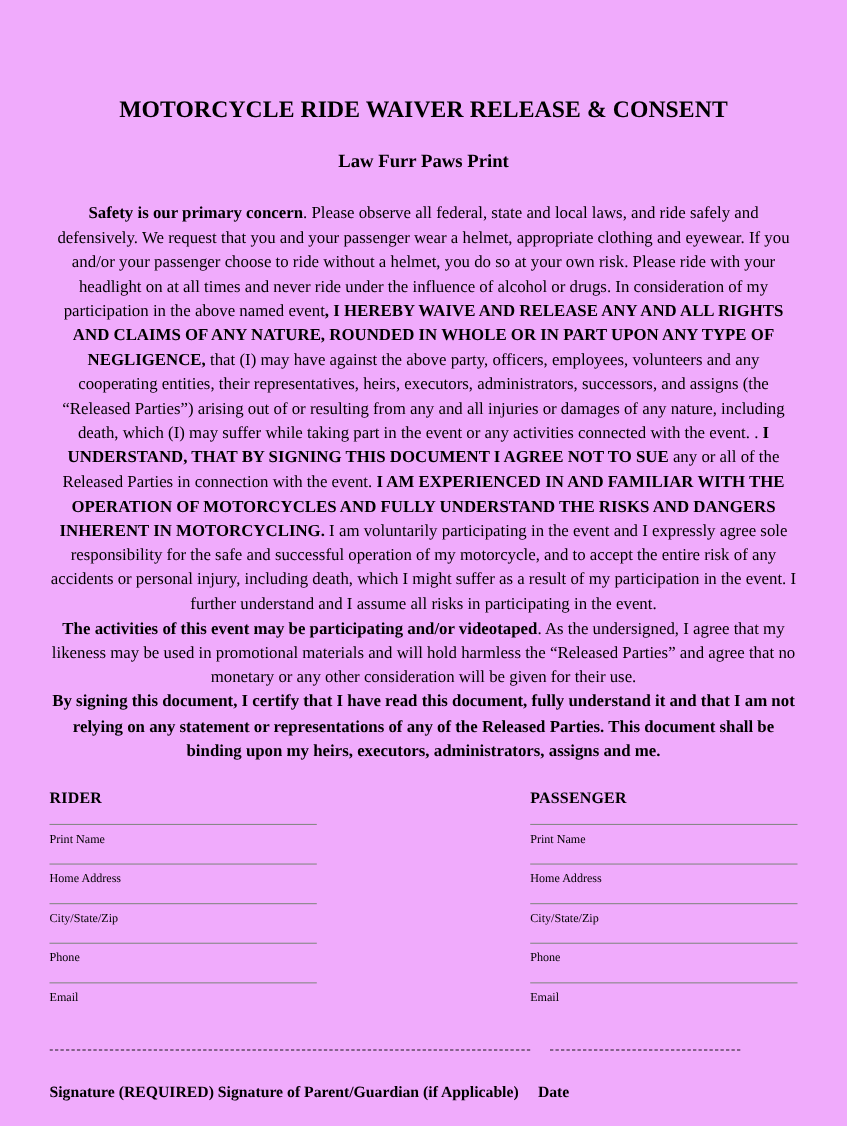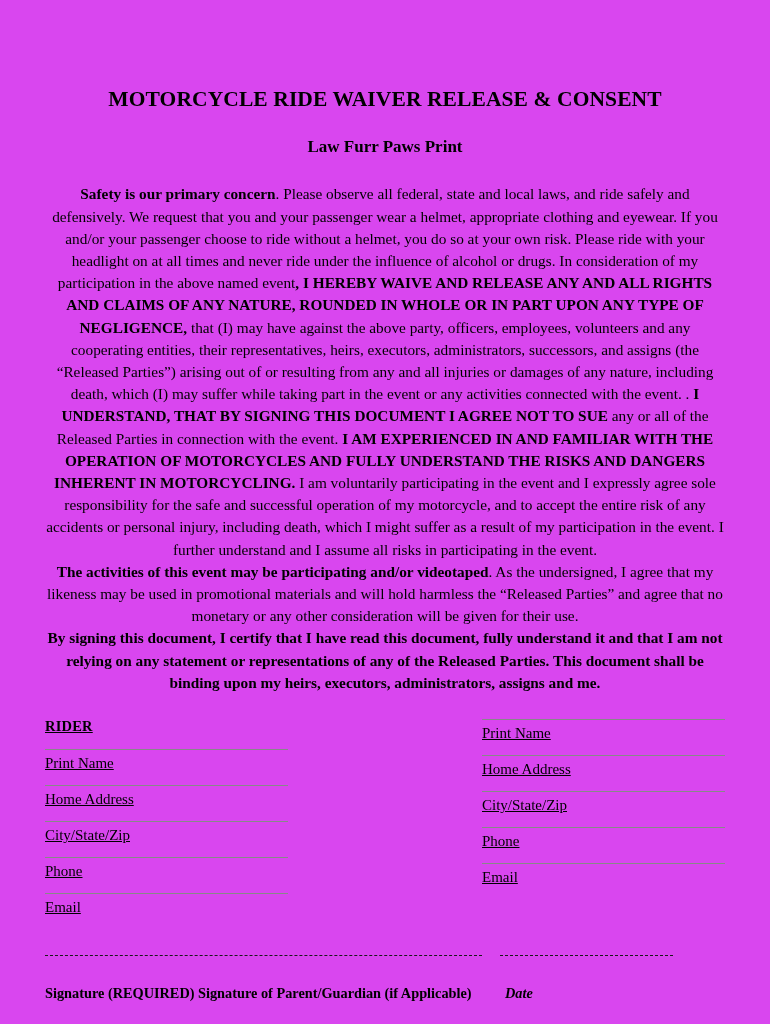--- a/index.html
+++ b/index.html
@@ -14,21 +14,21 @@
     color: #000000;
     -webkit-font-smoothing: antialiased;
   }
 
   .page {
     position: relative;
     width: 770px;
     height: 1024px;
     box-sizing: border-box;
     padding: 0 45px;
-    background: #d946ef;
+    background: #f0abfc;
     overflow: hidden;
   }
 
   .doc-title {
     margin: 0;
     padding-top: 88px;
     font-size: 21.5px;
     font-weight: bold;
     text-align: center;
     letter-spacing: 0.1px;
@@ -56,40 +56,39 @@
     margin: 0;
   }
 
   .b { font-weight: bold; }
 
   
   .fields {
     display: flex;
     justify-content: space-between;
     padding-top: 25px;
-    text-decoration: underline;
   }
   .fields-col {
     width: 243px;
   }
   .col-heading {
     font-size: 14.5px;
     font-weight: bold;
     letter-spacing: 0.2px;
     line-height: 1.1;
     margin: 0 0 14px 0;
   }
   .field {
     border-top: 1.6px solid #888888;
     padding-top: 5px;
     margin-bottom: 14px;
   }
   .field:last-child { margin-bottom: 16px; }
   .field-label {
-    font-size: 15px;
+    font-size: 11px;
     line-height: 16px;
   }
 
   
   .sig-rules {
     position: relative;
     height: 22px;
     padding-top: 18px;
     font-size: 15.3px;
     line-height: 10px;
@@ -107,23 +106,22 @@
 
   .sig-labels {
     position: relative;
     padding-top: 14px;
     font-size: 14.3px;
     font-weight: bold;
     line-height: 17px;
   }
   .sig-labels .date-label {
     position: absolute;
-    left: 460px;
+    left: 444px;
     top: 14px;
-    font-style: italic;
   }
 
   .footnote {
     padding-top: 22px;
     font-size: 14.3px;
     font-weight: bold;
     line-height: 18.5px;
   }
   .footnote p { margin: 0; }
 </style>
@@ -160,20 +158,21 @@
       </div>
       <div class="field">
         <div class="field-label">Phone</div>
       </div>
       <div class="field">
         <div class="field-label">Email</div>
       </div>
     </div>
 
     <div class="fields-col">
+      <div class="col-heading">PASSENGER</div>
 
       <div class="field">
         <div class="field-label">Print Name</div>
       </div>
       <div class="field">
         <div class="field-label">Home Address</div>
       </div>
       <div class="field">
         <div class="field-label">City/State/Zip</div>
       </div>

